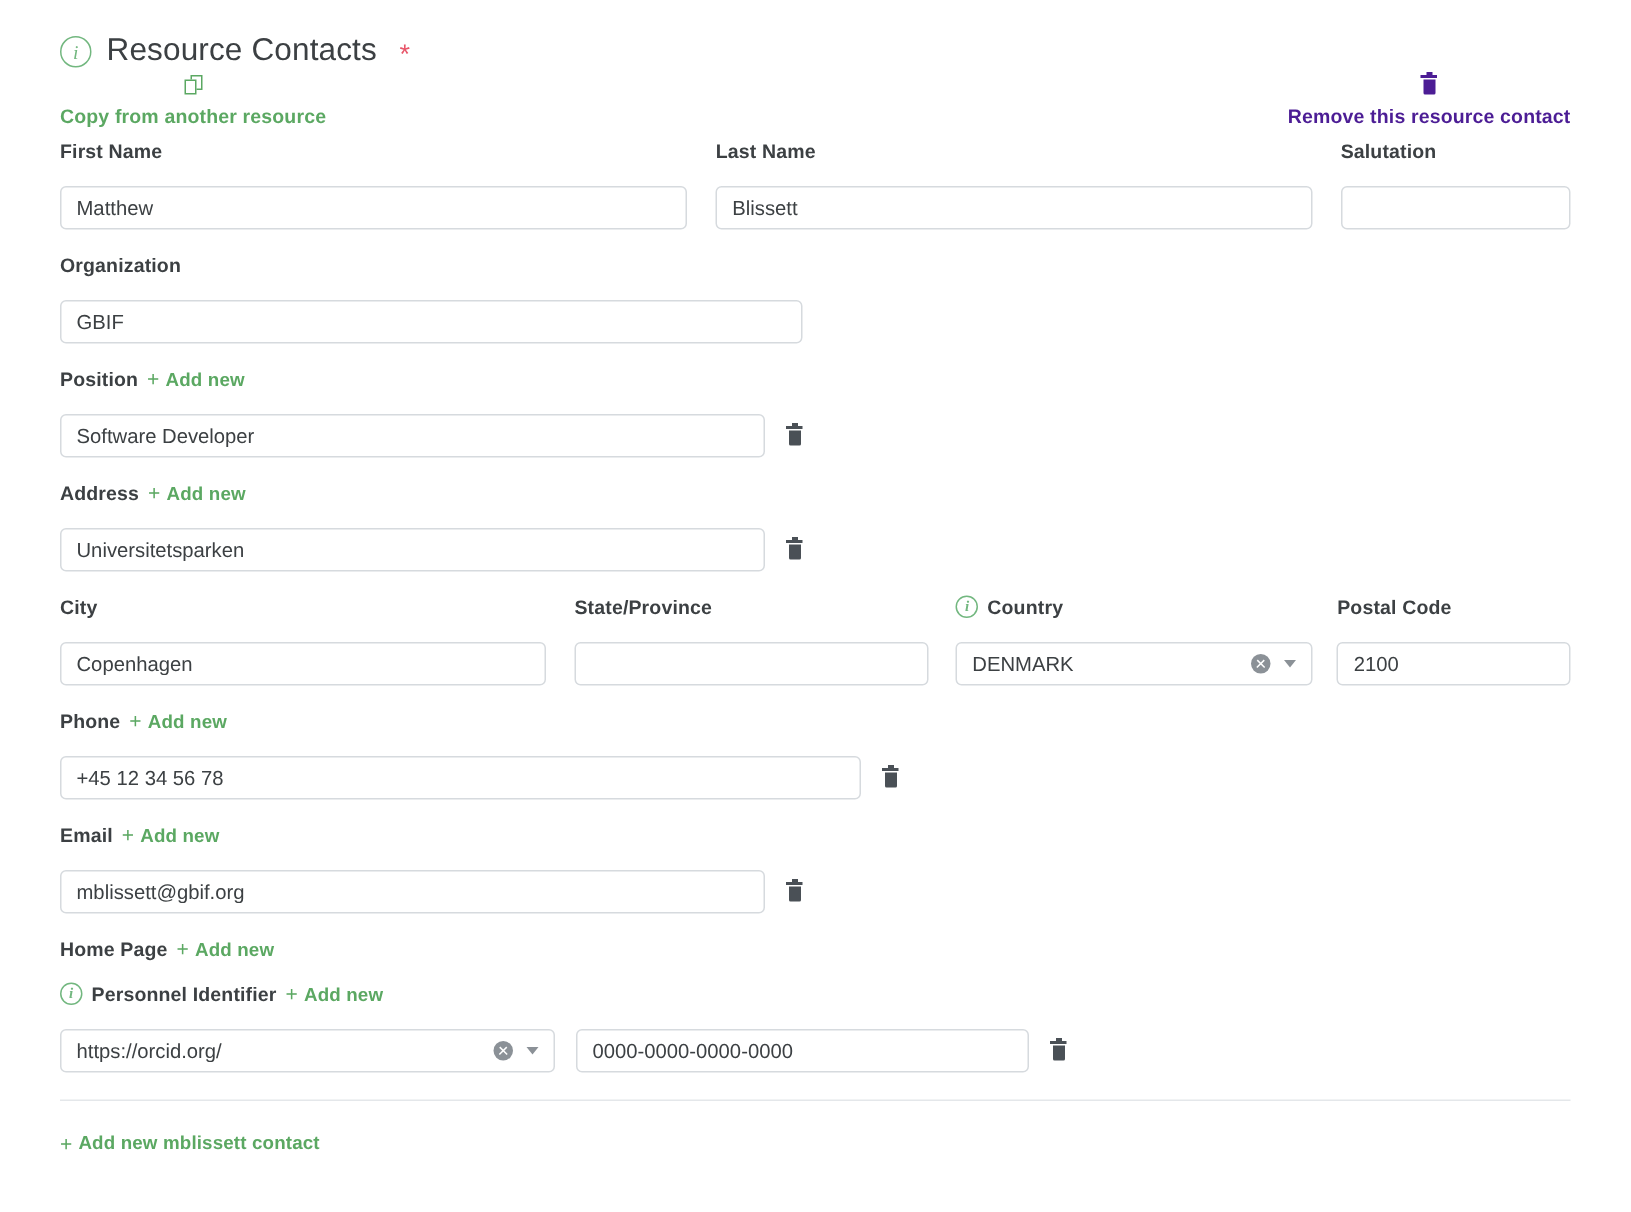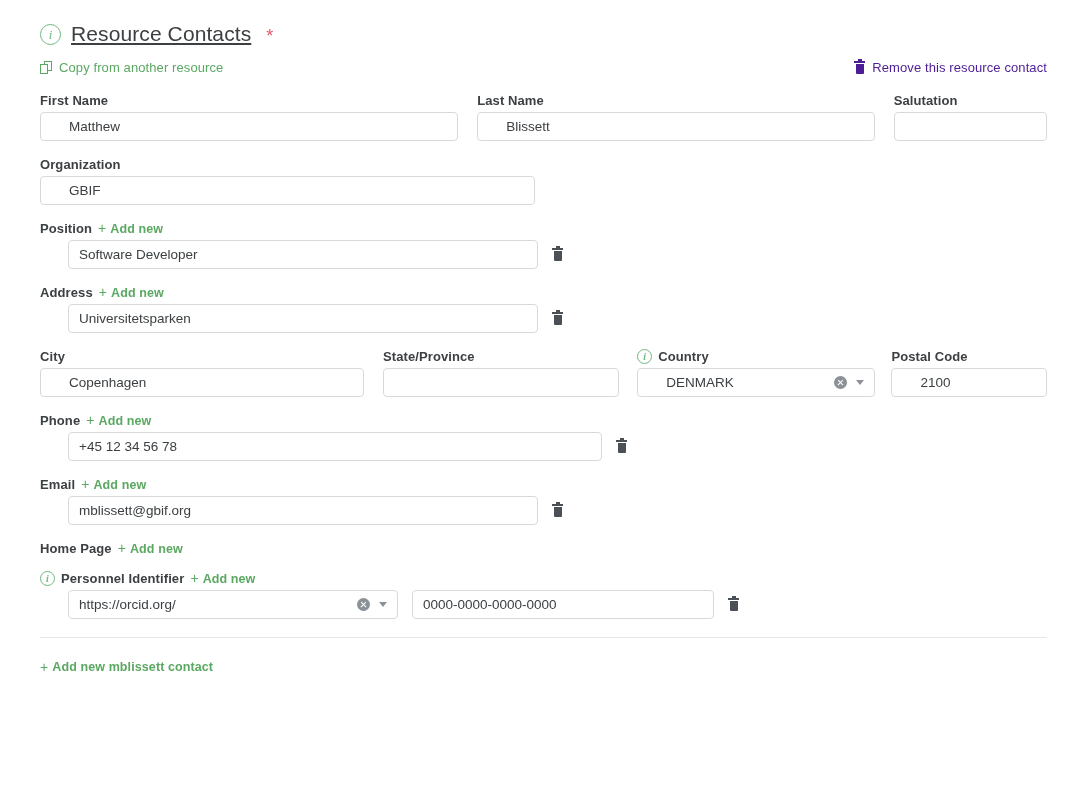--- a/index.html
+++ b/index.html
@@ -12,40 +12,40 @@
     overflow: hidden;
   }
   .page { position: relative; width: 1087px; height: 808px; padding: 0 40px; }
 
   
   .section-head {
     display: flex; align-items: center; gap: 10px;
     padding-top: 22px;
   }
   .section-title {
-    font-size: 21px; font-weight: 400; color: #3c4043; letter-spacing: .1px; text-decoration: underline;
+    font-size: 21px; font-weight: 400; color: #3c4043; letter-spacing: .1px;
   }
   .req-star { color: #e8566a; font-size: 18px; margin-left: 5px; position: relative; top: 2px; }
 
   .info-icon {
     display: inline-flex; align-items: center; justify-content: center;
     width: 21px; height: 21px; border-radius: 50%;
     border: 1.5px solid #72b77f; color: #72b77f;
     font-family: "Liberation Serif", serif; font-style: italic;
     font-size: 13px; line-height: 1; flex: 0 0 auto;
   }
   .info-icon.sm { width: 15px; height: 15px; font-size: 10px; border-width: 1.2px; }
 
   .sub-row {
     display: flex; align-items: center; justify-content: space-between;
     margin-top: 11px; height: 20px;
   }
   .link-green, .link-red {
     display: inline-flex; align-items: center; gap: 7px;
-    font-size: 13px; font-weight: 400; cursor: pointer; letter-spacing: .1px;
+    font-size: 13px; font-weight: 700; cursor: pointer; letter-spacing: .1px; flex-direction: column;
   }
   .link-green { color: #5ba862; }
   .link-red { color: #4c1d95; }
 
   .copy-ico { width: 12px; height: 13px; position: relative; flex: 0 0 auto; }
   .copy-ico i {
     position: absolute; display: block; border: 1.4px solid #5ba862; background: #fff;
   }
   .copy-ico i.back { right: 0; top: 0; width: 8px; height: 10px; }
   .copy-ico i.front { left: 0; bottom: 0; width: 8px; height: 10px; }
@@ -90,21 +90,21 @@
     width: 0; height: 0; flex: 0 0 auto; cursor: pointer;
     border-left: 4.5px solid transparent; border-right: 4.5px solid transparent;
     border-top: 5px solid #8b9197; margin-right: 4px;
   }
 
   .del-btn { color: #4a5056; cursor: pointer; flex: 0 0 auto; }
 
   .row { display: flex; }
   .blk { margin-top: 16px; }
   .fl { display: flex; align-items: center; gap: 14px; }
-  .mt6 { margin-top: 4px; padding-left: 28px; }
+  .mt6 { margin-top: 16px; }
 
   .divider { border-top: 1px solid #e4e7ea; margin-top: 18px; }
   .footer-add { margin-top: 20px; }
 </style>
 </head>
 <body>
 
 <div class="page">
 
   <div class="section-head">

